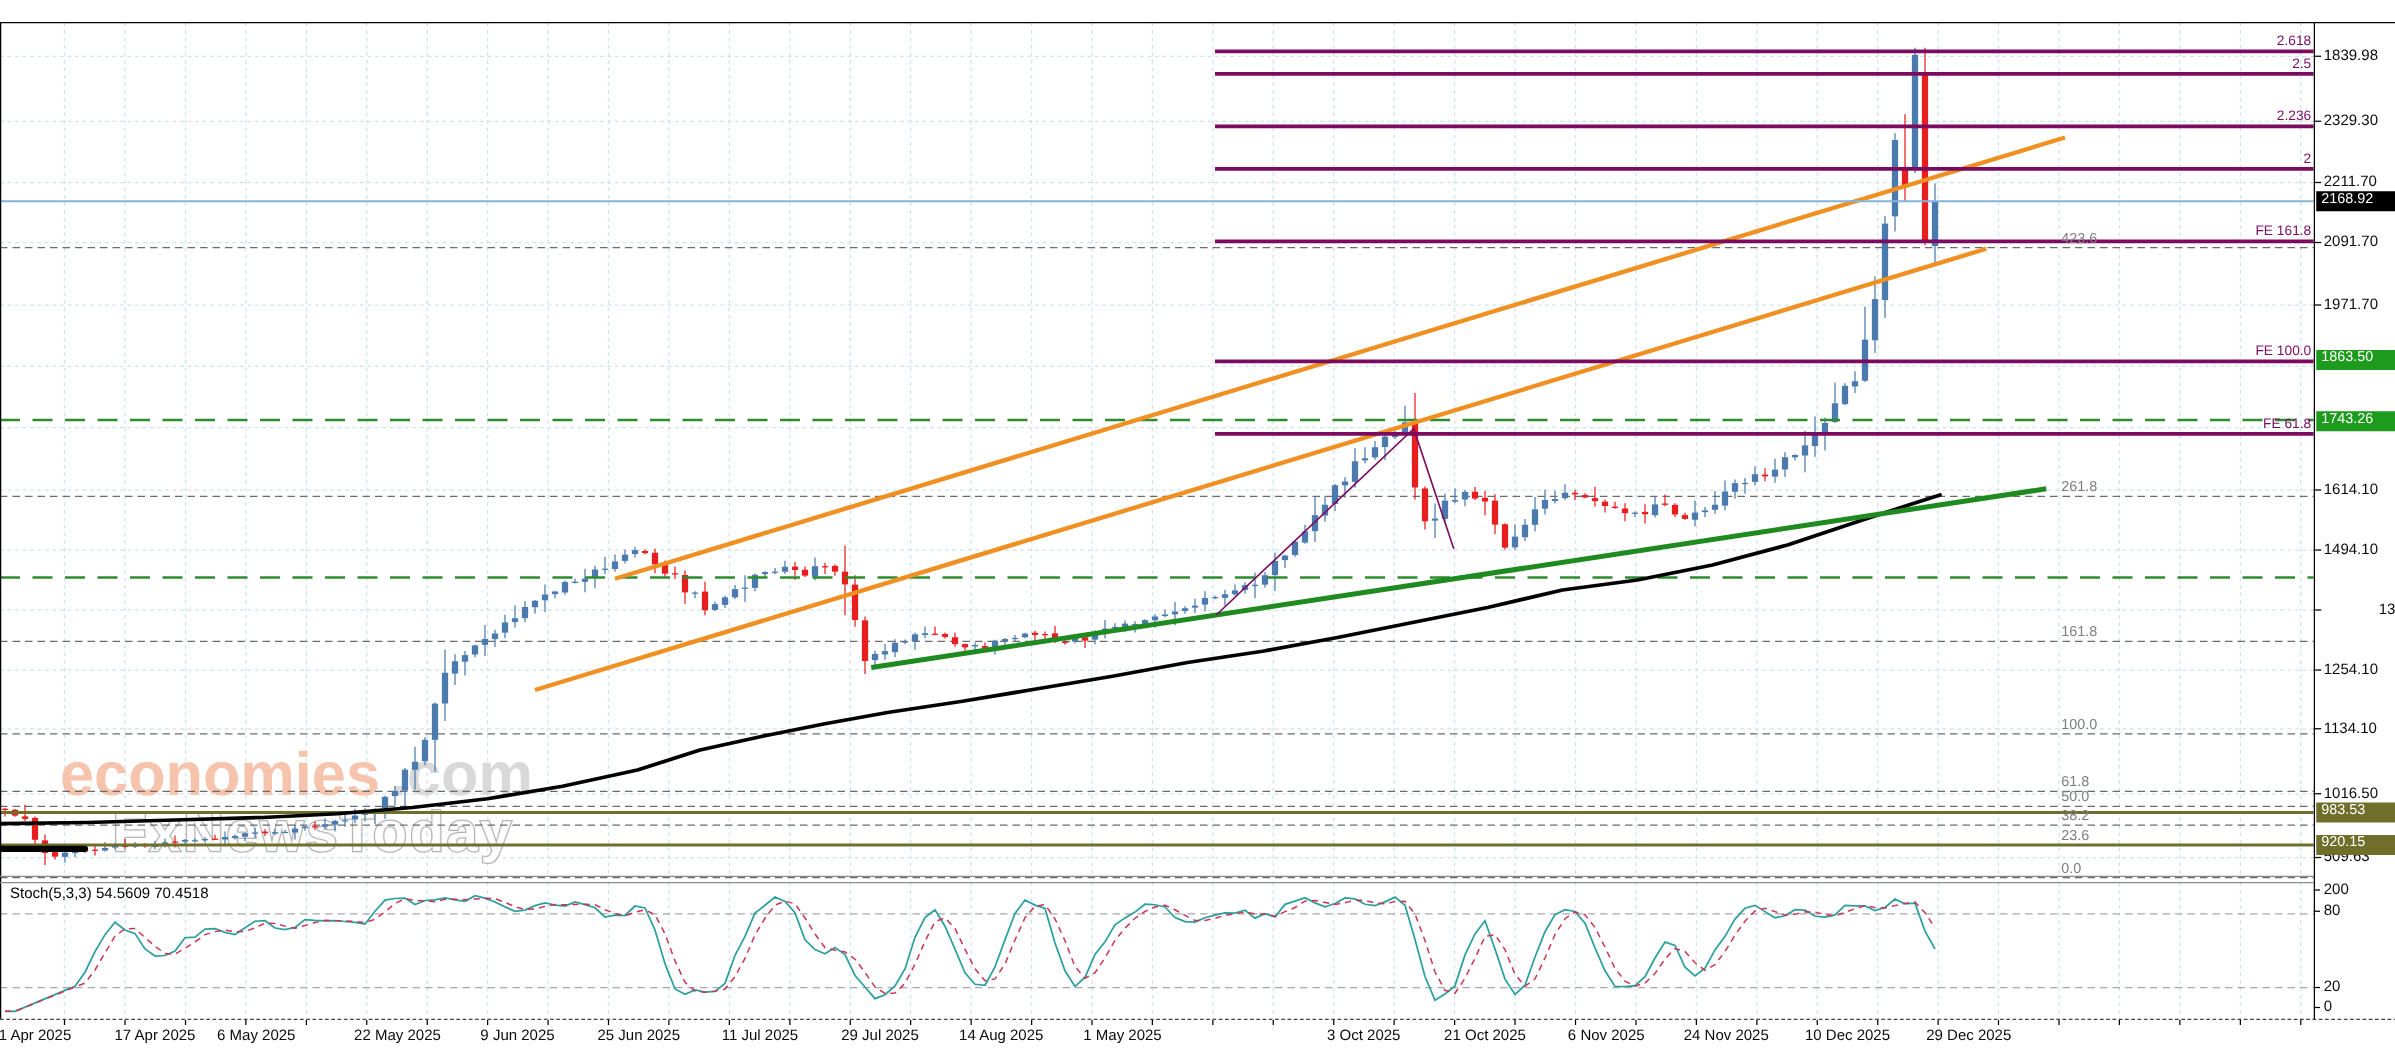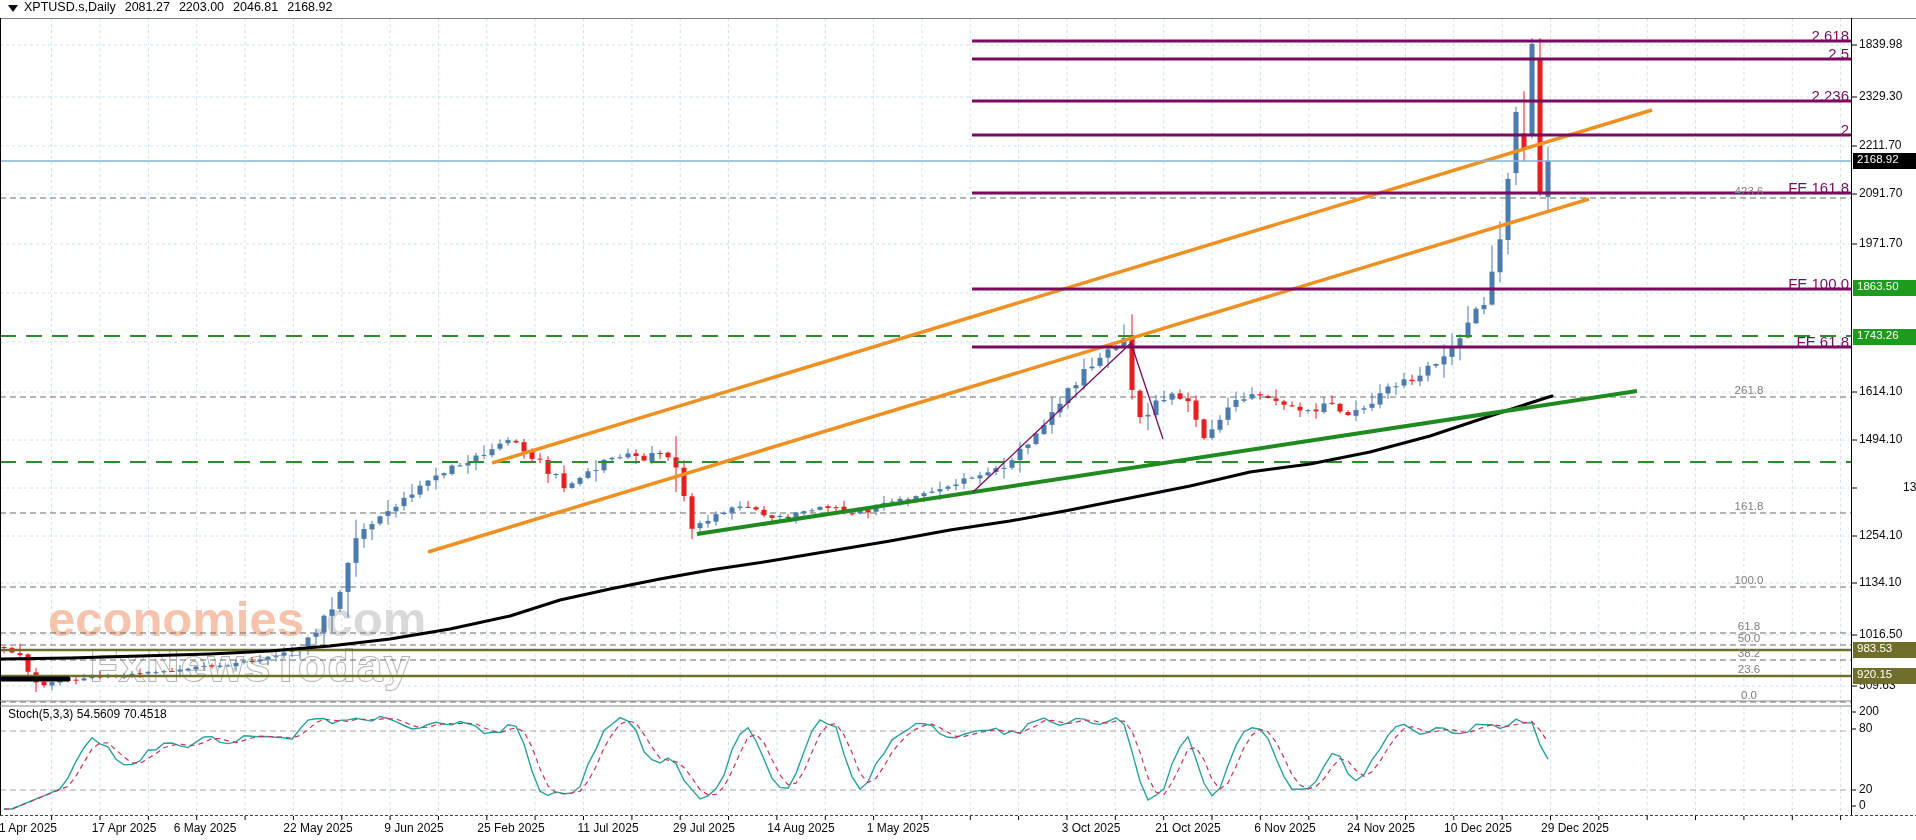--- a/index.html
+++ b/index.html
@@ -8,32 +8,29 @@
   #titlebar{position:absolute;left:0;top:0;width:1916px;height:18px;background:#fff;
     font:12.5px "Liberation Sans",sans-serif;color:#000;white-space:nowrap;z-index:6;}
   #titlebar .tri{display:inline-block;margin:2px 6px 0 8px;width:0;height:0;
     border-left:5px solid transparent;border-right:5px solid transparent;border-top:7px solid #0a0a14;vertical-align:middle;}
   #titlebar span.part{margin-right:9px;}
   #chart-svg{position:absolute;left:0;top:0;z-index:2;}
   #labels{position:absolute;left:0;top:0;width:1916px;height:840px;z-index:5;pointer-events:none;}
   .lbl{position:absolute;font:12px "Liberation Sans",sans-serif;color:#0a0a0a;white-space:nowrap;}
   .badge{position:absolute;left:1853px;width:61px;height:16px;line-height:16px;color:#fff;
     font:11.5px "Liberation Sans",sans-serif;padding-left:4px;white-space:nowrap;}
-  .fibp{color:#7a0b60;text-align:right;width:200px;font-size:15px;}
-  .fibg{color:#7e7e7e;text-align:center;width:200px;font-size:11.5px;}
+  .fibp{color:#7a0b60;text-align:right;width:200px;font-size:11px;}
+  .fibg{color:#7e7e7e;text-align:left;width:200px;font-size:11.5px;}
   .datelbl{width:96px;text-align:center;}
 </style>
 </head>
 <body>
 
 <div id="stage">
 
-  <div id="titlebar">
-    <span class="tri"></span><span class="part">XPTUSD.s,Daily</span><span class="part">2081.27</span><span class="part">2203.00</span><span class="part">2046.81</span><span class="part">2168.92</span>
-  </div>
 
   <svg id="chart-svg" width="1916" height="840">
     <defs>
       <clipPath id="clip-main">
           <rect x="0" y="18" width="1851" height="684"></rect>
         </clipPath>
       <clipPath id="clip-stoch">
           <rect x="0" y="706" width="1851" height="109"></rect>
         </clipPath>
     </defs>
@@ -644,21 +641,21 @@
         <div class="badge" style="top: 329px; background: rgb(29, 155, 29);">1743.26</div>
         <div class="badge" style="top: 642px; background: rgb(111, 111, 43);">983.53</div>
         <div class="badge" style="top: 668px; background: rgb(111, 111, 43);">920.15</div>
       </div>
     <div id="time-axis">
         <div class="lbl datelbl" style="left: -20px; top: 821px;">1 Apr 2025</div>
         <div class="lbl datelbl" style="left: 76px; top: 821px;">17 Apr 2025</div>
         <div class="lbl datelbl" style="left: 157px; top: 821px;">6 May 2025</div>
         <div class="lbl datelbl" style="left: 270px; top: 821px;">22 May 2025</div>
         <div class="lbl datelbl" style="left: 366px; top: 821px;">9 Jun 2025</div>
-        <div class="lbl datelbl" style="left: 463px; top: 821px;">25 Feb 2025</div>
+        <div class="lbl datelbl" style="left: 463px; top: 821px;">25 Jun 2025</div>
         <div class="lbl datelbl" style="left: 560px; top: 821px;">11 Jul 2025</div>
         <div class="lbl datelbl" style="left: 656px; top: 821px;">29 Jul 2025</div>
         <div class="lbl datelbl" style="left: 753px; top: 821px;">14 Aug 2025</div>
         <div class="lbl datelbl" style="left: 850px; top: 821px;">1 May 2025</div>
         <div class="lbl datelbl" style="left: 914px; top: 821px; margin-top: 20px;">17 Sep 2025</div>
         <div class="lbl datelbl" style="left: 1043px; top: 821px;">3 Oct 2025</div>
         <div class="lbl datelbl" style="left: 1140px; top: 821px;">21 Oct 2025</div>
         <div class="lbl datelbl" style="left: 1237px; top: 821px;">6 Nov 2025</div>
         <div class="lbl datelbl" style="left: 1333px; top: 821px;">24 Nov 2025</div>
         <div class="lbl datelbl" style="left: 1430px; top: 821px;">10 Dec 2025</div>

